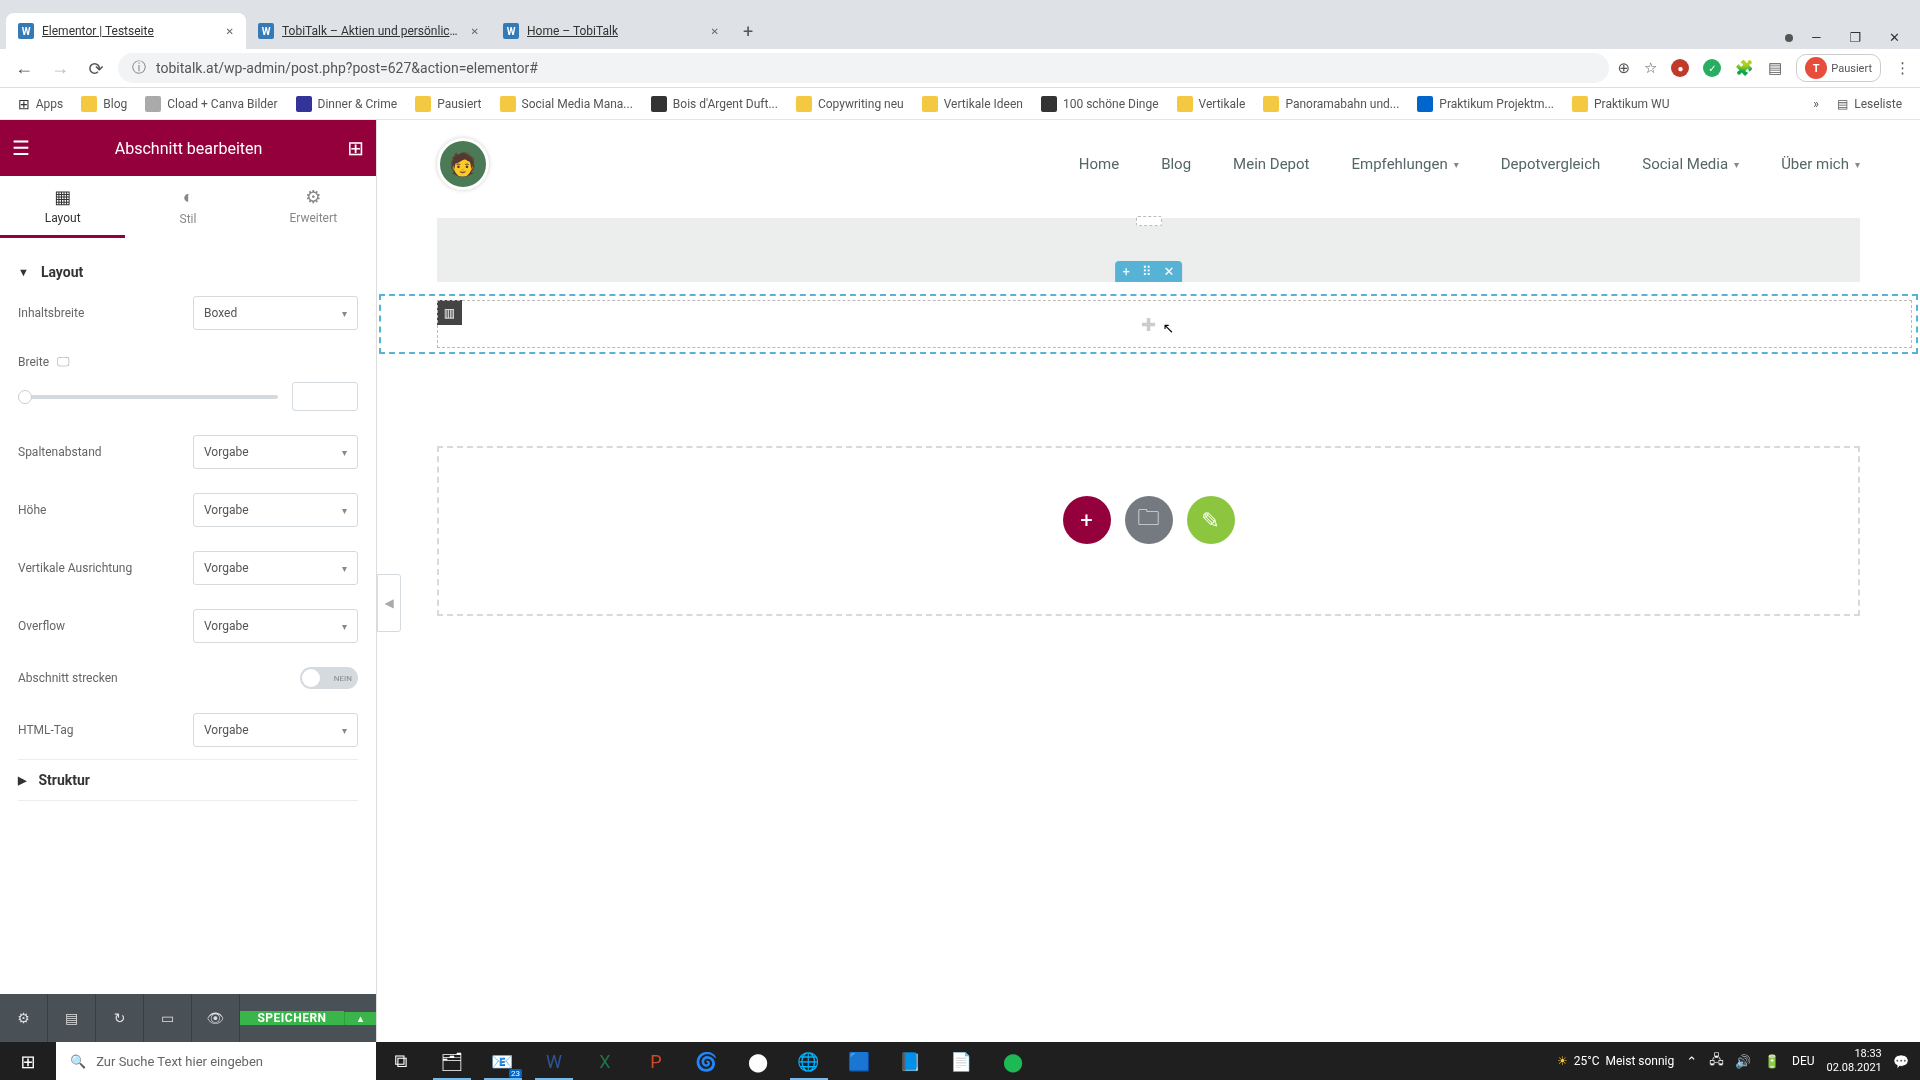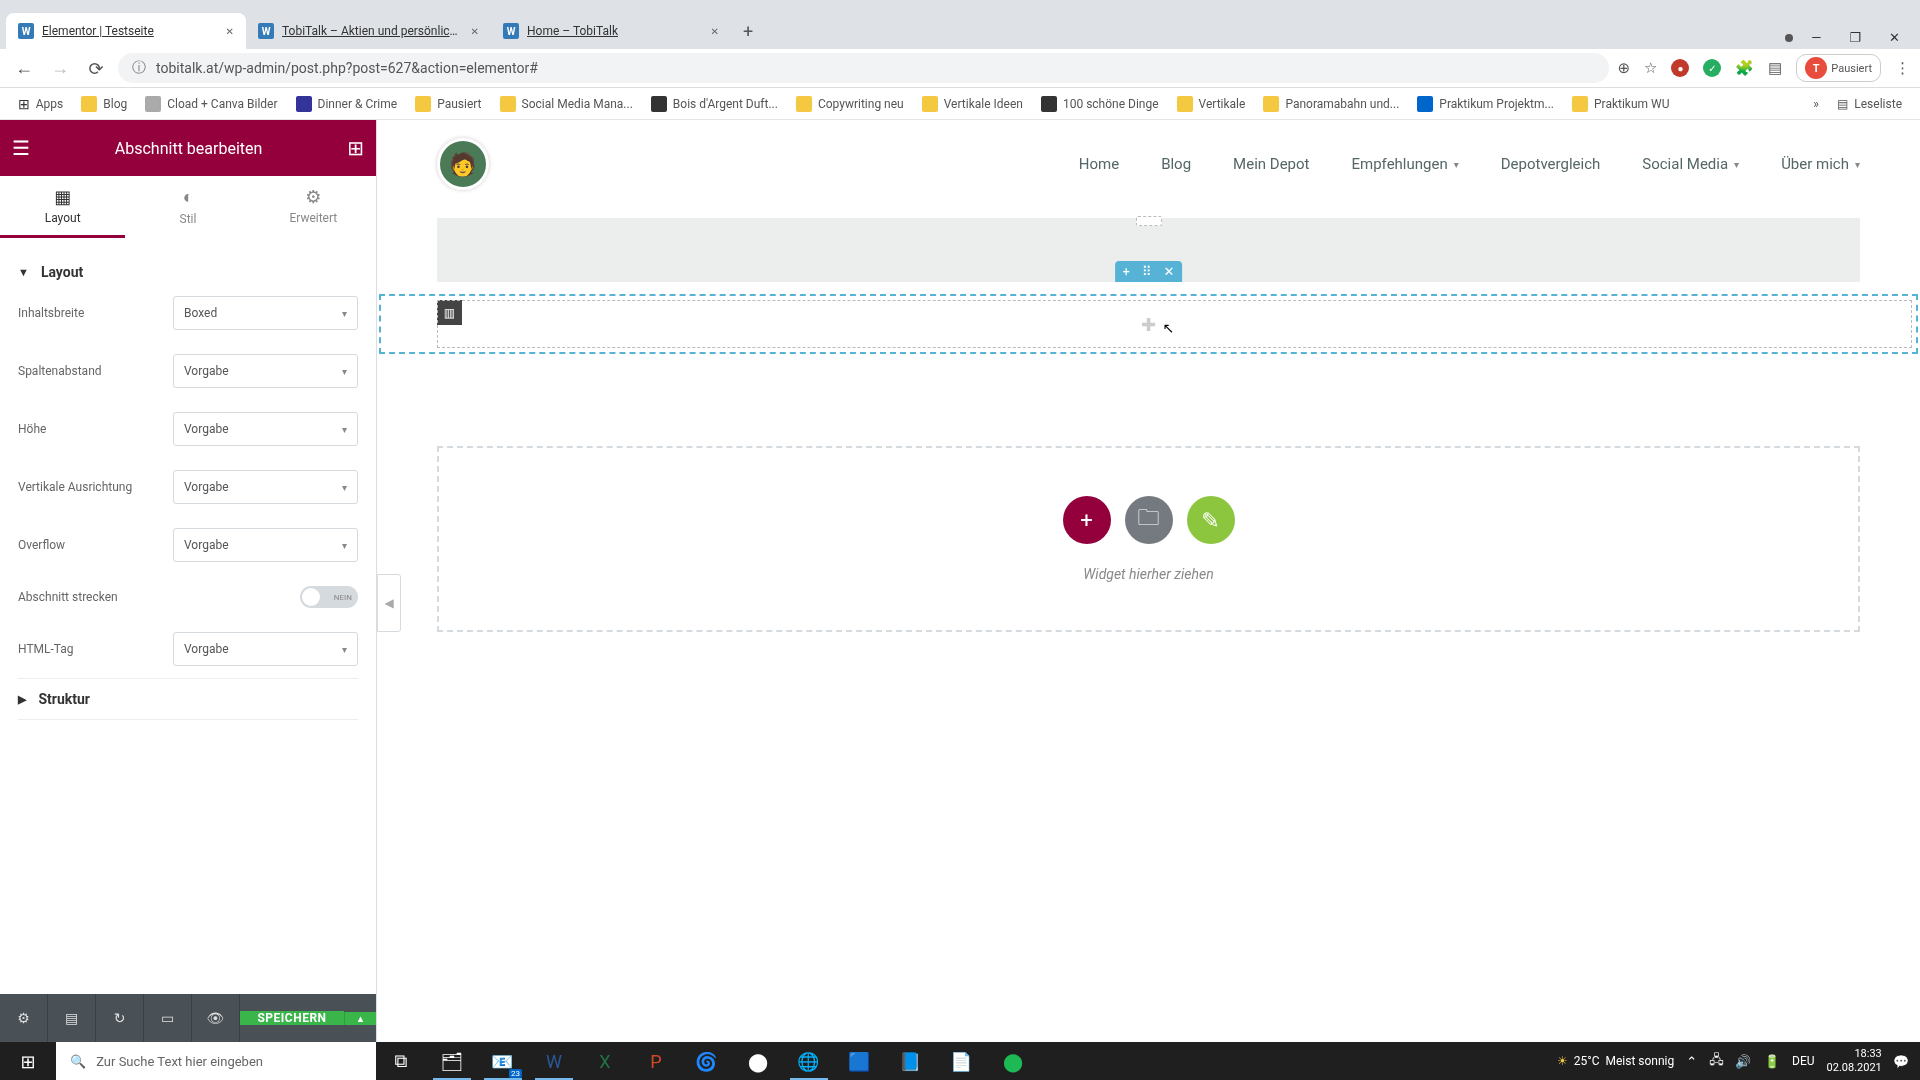--- a/index.html
+++ b/index.html
@@ -45,21 +45,21 @@
 .sb-tabs { display: flex; height: 62px; }
 .sb-tab { flex: 1; display: flex; flex-direction: column; align-items: center; justify-content: center; gap: 4px; font-size: 12px; color: #888; cursor: pointer; border-bottom: 3px solid #fff; }
 .sb-tab.active { border-bottom: 3px solid #93003c; color: #333; }
 .sb-tab-ico { font-size: 18px; }
 .sb-body { flex: 1; padding: 14px 18px; overflow: auto; }
 .accordion { border-bottom: 1px solid #eee; padding: 12px 0; }
 .acc-header { display: flex; align-items: center; gap: 12px; font-size: 14px; font-weight: bold; color: #333; cursor: pointer; }
 .acc-chev { font-size: 11px; }
 .controls { margin-top: 16px; display: flex; flex-direction: column; gap: 24px; }
 .ctrl-row { display: flex; align-items: center; justify-content: space-between; font-size: 12px; color: #666; }
-.select { width: 185px; height: 34px; border: 1px solid #d5dadf; border-radius: 3px; padding: 0 10px; display: flex; align-items: center; justify-content: space-between; font-size: 12px; color: #555; cursor: pointer; background: #fff; }
+.select { width: 165px; height: 34px; border: 1px solid #d5dadf; border-radius: 3px; padding: 0 10px; display: flex; align-items: center; justify-content: space-between; font-size: 12px; color: #555; cursor: pointer; background: #fff; }
 .chev-d { color: #888; font-size: 10px; }
 .breite-row { display: block; }
 .breite-label { display: flex; align-items: center; gap: 8px; font-size: 12px; color: #666; margin-bottom: 12px; }
 .mini-icon { color: #aaa; font-size: 13px; }
 .slider-row { display: flex; align-items: center; gap: 14px; }
 .slider { flex: 1; height: 4px; background: #d5dadf; border-radius: 2px; position: relative; }
 .slider-thumb { width: 14px; height: 14px; background: #fff; border: 1px solid #ccc; border-radius: 50%; position: absolute; left: 0; top: -5px; }
 .mini-input { width: 66px; height: 29px; border: 1px solid #d5dadf; border-radius: 3px; }
 .toggle { width: 58px; height: 22px; background: #d5dadf; border-radius: 11px; display: flex; align-items: center; justify-content: flex-end; padding: 0 6px; font-size: 8px; color: #888; position: relative; cursor: pointer; }
 .toggle::before { content: ""; position: absolute; width: 18px; height: 18px; background: #fff; border-radius: 50%; left: 2px; top: 2px; }
@@ -263,20 +263,32 @@
         <div class="acc-header">
           <span class="acc-chev">▼</span>
           <span>Layout</span>
         </div>
         <div class="controls">
           <div class="ctrl-row">
             <span>Inhaltsbreite</span>
             <div class="select">
               <span>Boxed</span>
               <span class="chev-d">▾</span>
+            </div>
+          </div>
+          <div class="breite-row">
+            <div class="breite-label">
+              <span>Breite</span>
+              <span class="mini-icon">🖵</span>
+            </div>
+            <div class="slider-row">
+              <div class="slider">
+                  <div class="slider-thumb"></div>
+                </div>
+              <div class="mini-input"></div>
             </div>
           </div>
           <div class="ctrl-row">
             <span>Spaltenabstand</span>
             <div class="select">
               <span>Vorgabe</span>
               <span class="chev-d">▾</span>
             </div>
           </div>
           <div class="ctrl-row">
@@ -376,21 +388,20 @@
           <span class="cursor-ptr" style="left:calc(50% + 14px);top:calc(50% - 4px)">↖</span>
         </div>
       </div>
 
       <div class="drop-zone">
         <div class="dz-buttons">
           <div class="dz-btn dz-add">+</div>
           <div class="dz-btn dz-tpl">🗀</div>
           <div class="dz-btn dz-env">✎</div>
         </div>
-        <div class="dz-text">Widget hierher ziehen</div>
       </div>
     </div>
   </div>
 </div>
 
 <div class="taskbar">
   <div class="tb-start">⊞</div>
   <div class="tb-search">
     <span>🔍</span>
     <span>Zur Suche Text hier eingeben</span>

